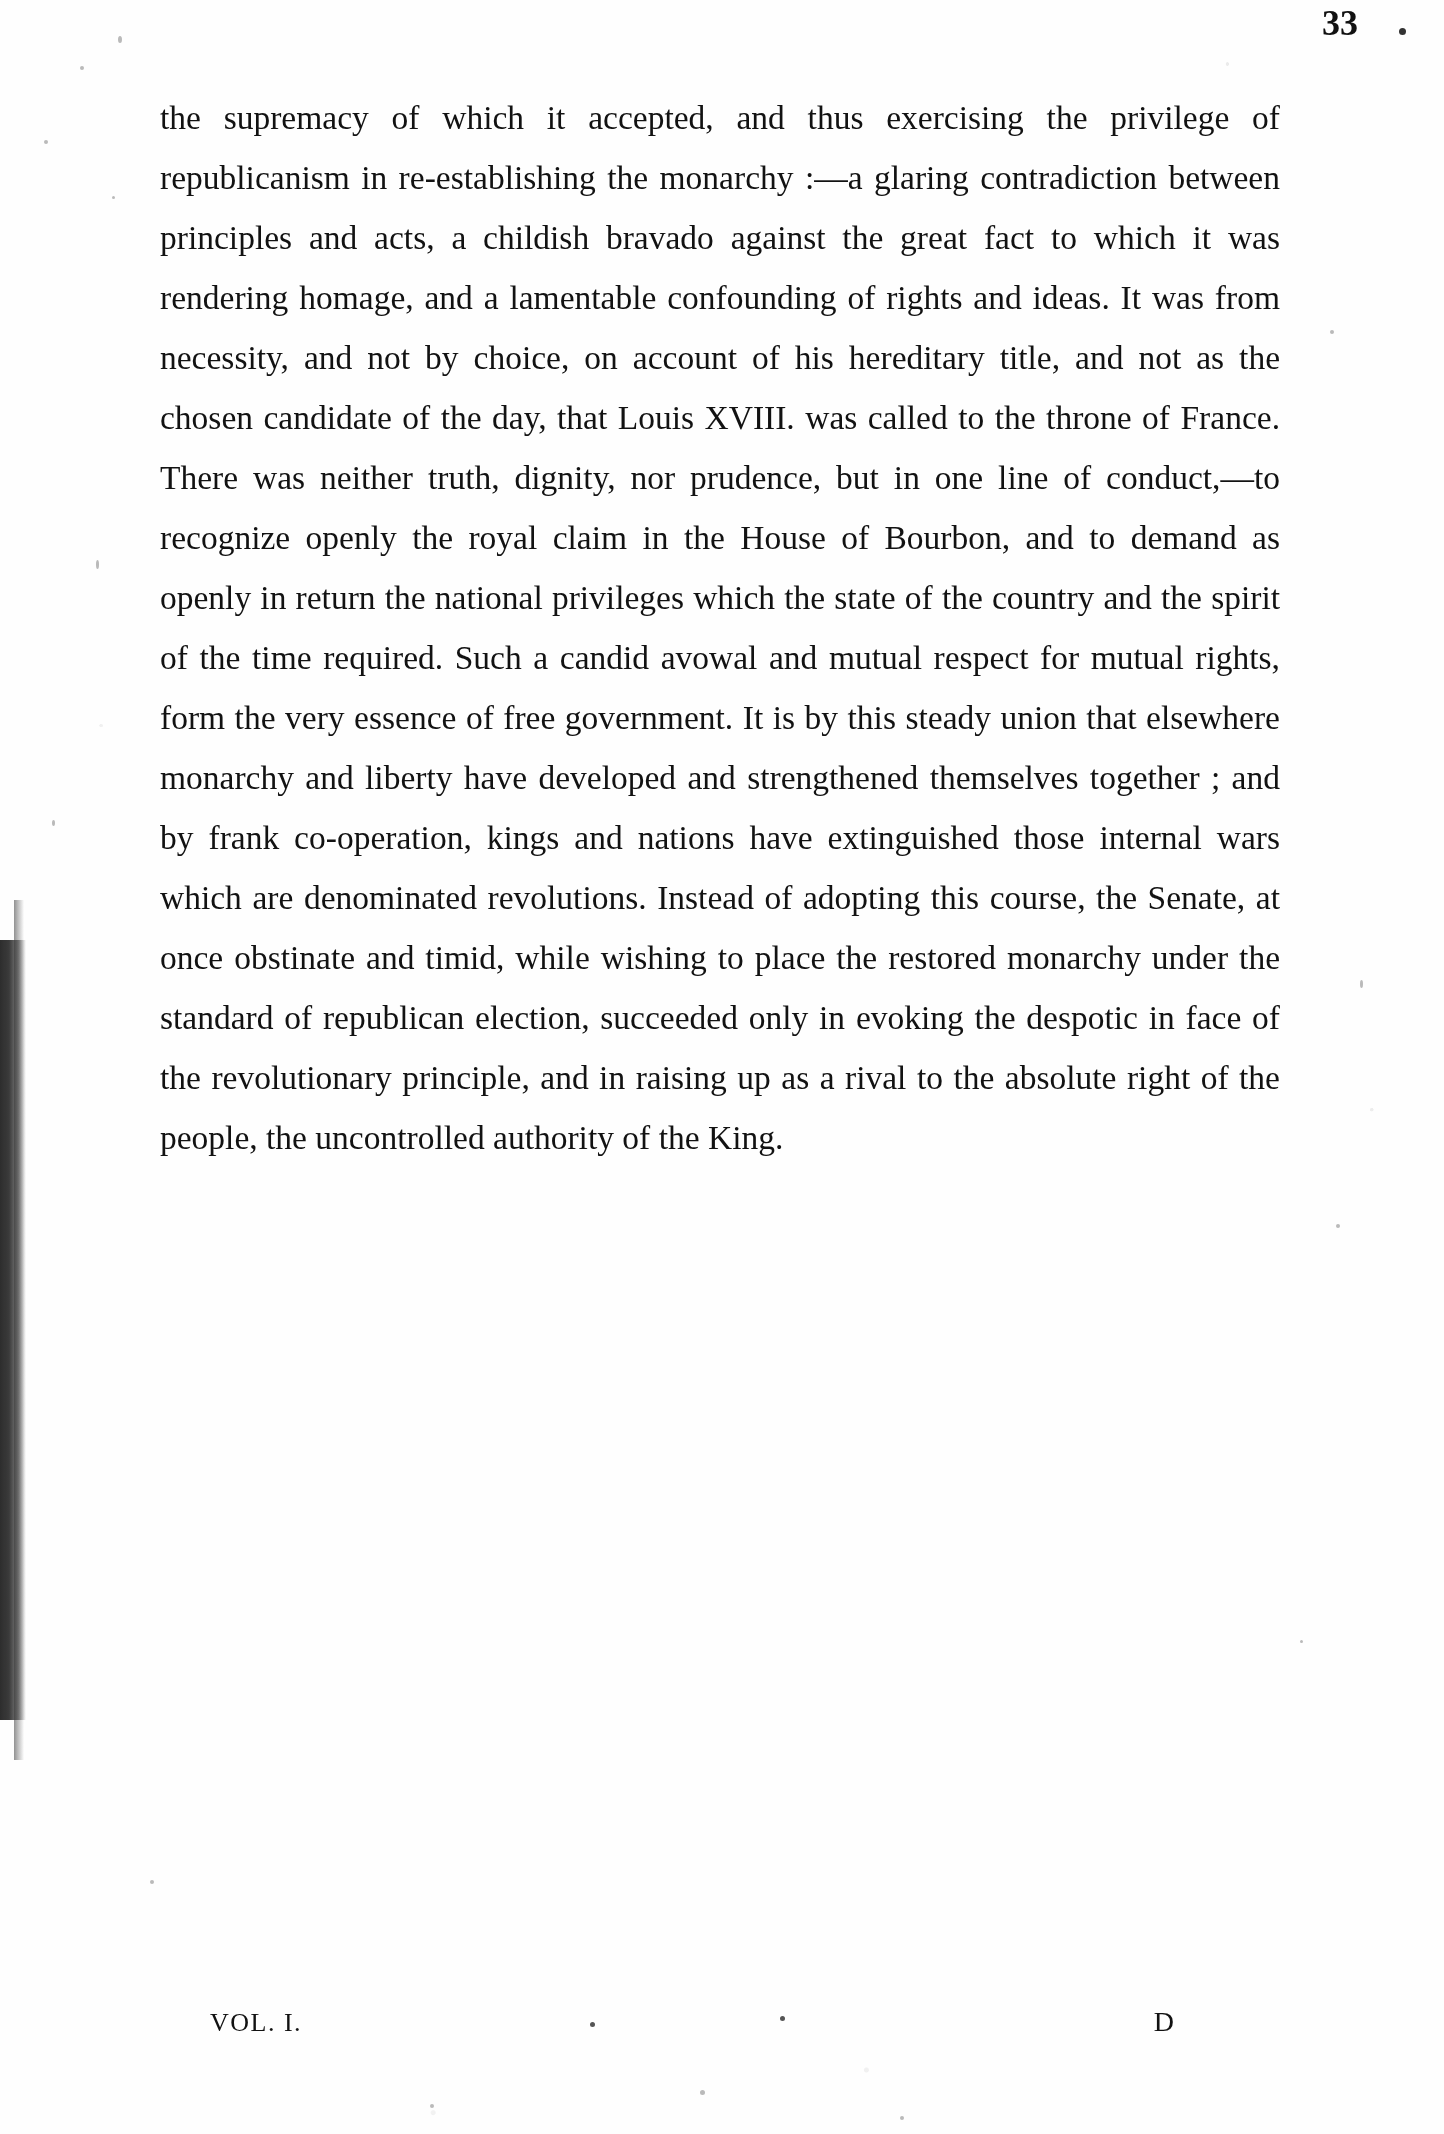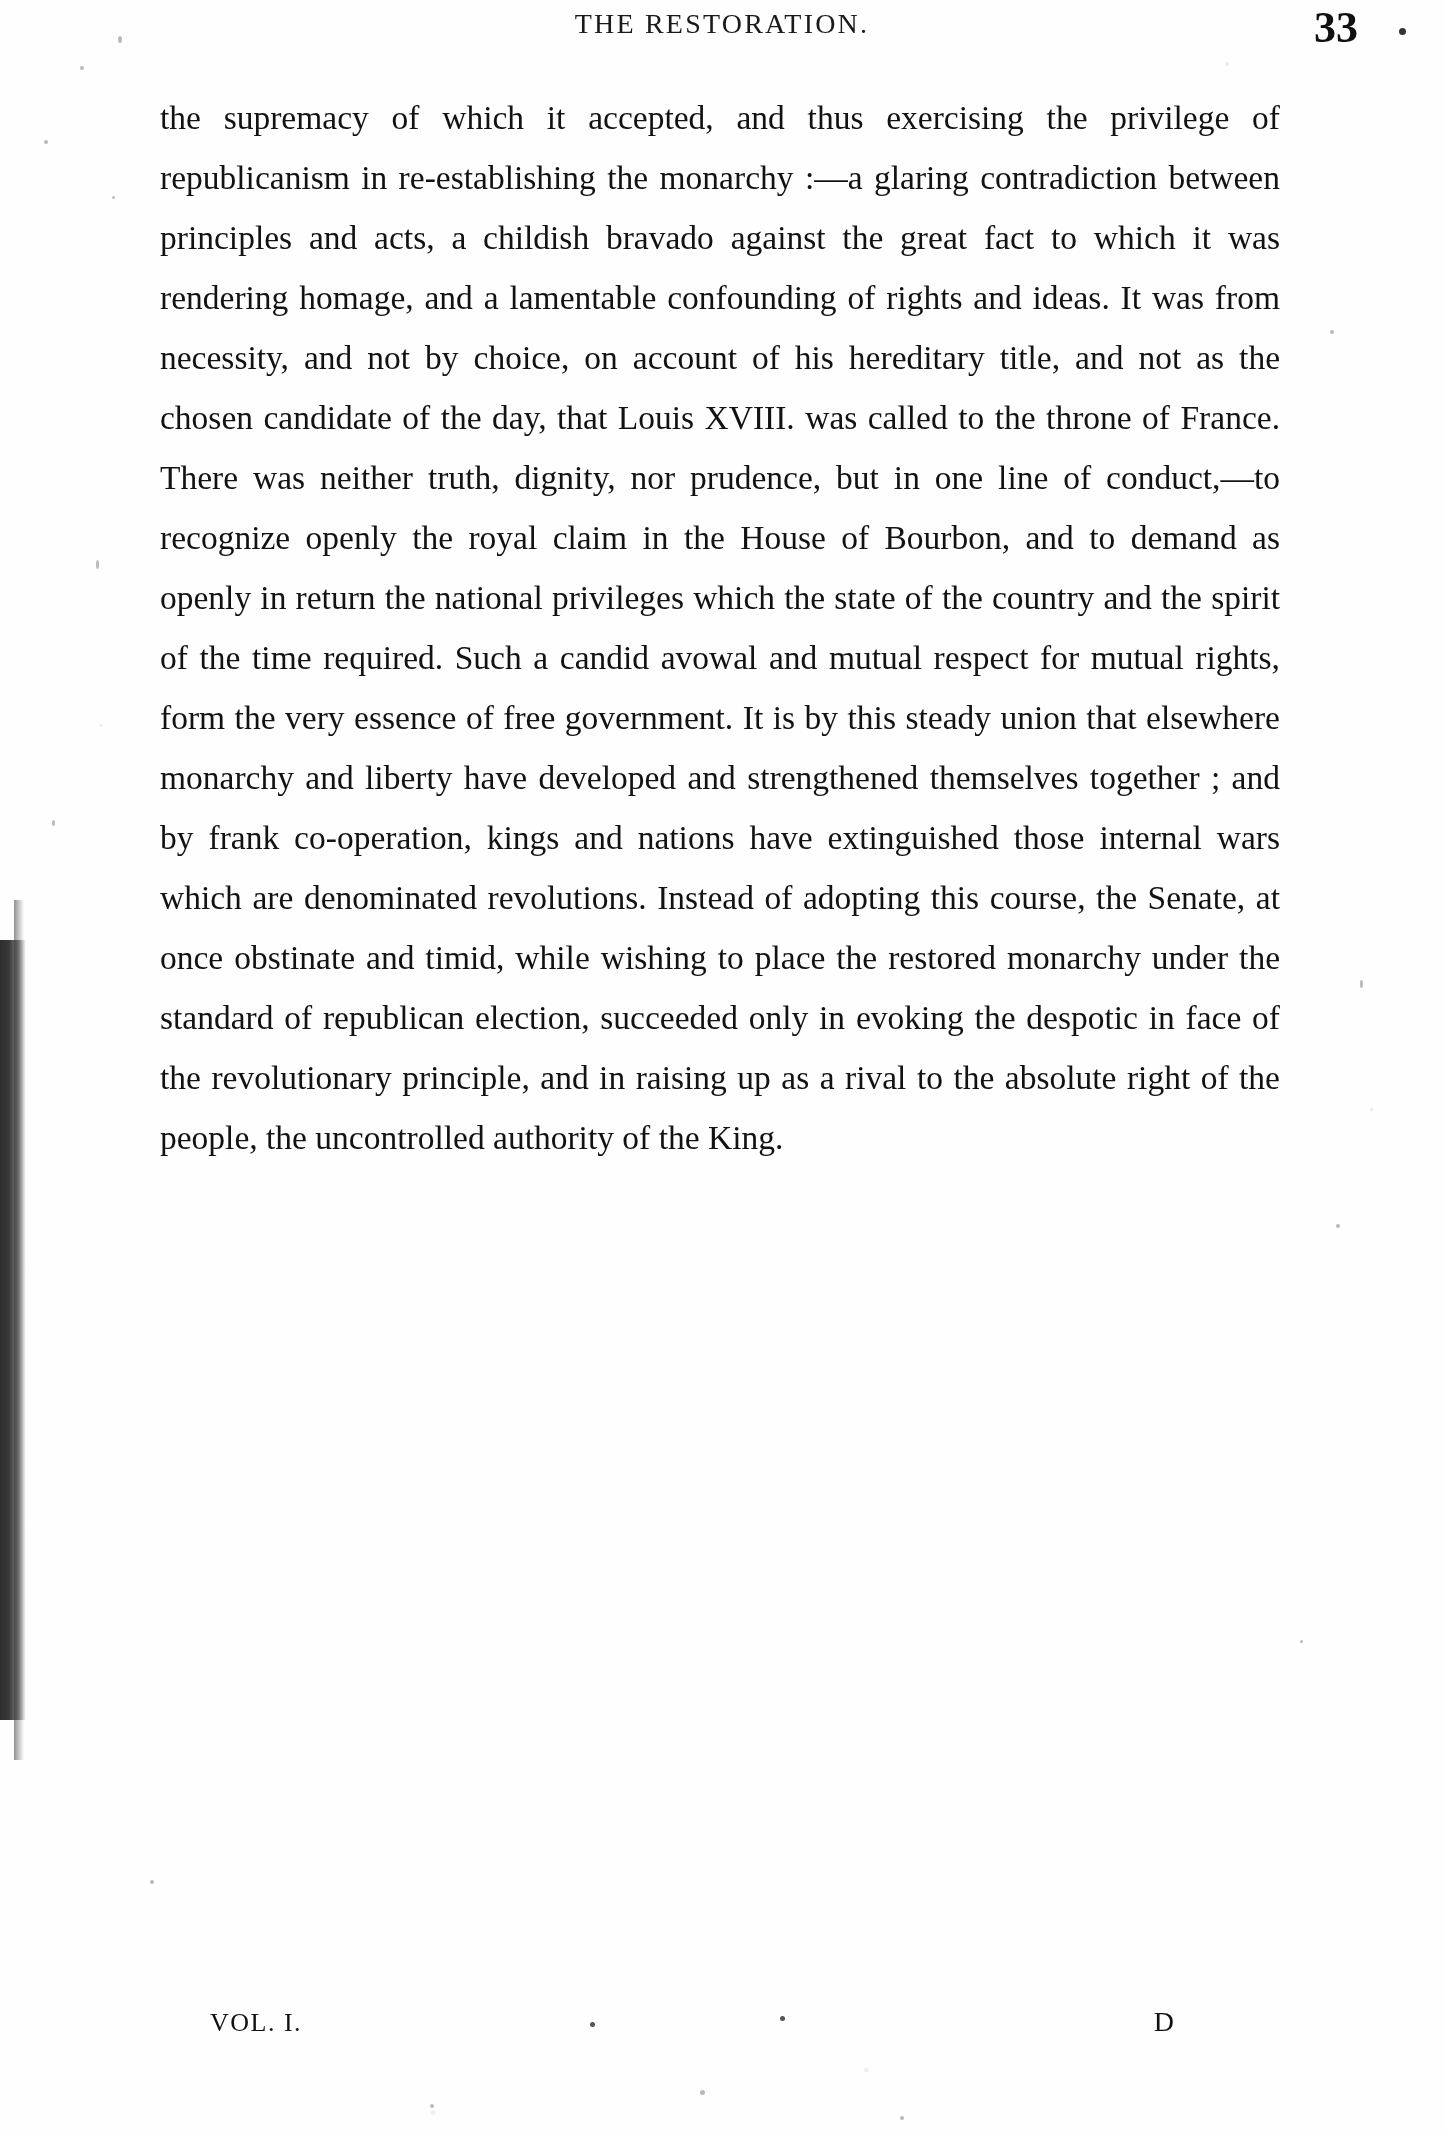--- a/index.html
+++ b/index.html
@@ -65,21 +65,21 @@
     text-align: center;
     font-size: 28px;
     letter-spacing: 2.2px;
     font-variant: small-caps;
     color: #1a1a1a;
   }
   .page-number {
     position: absolute;
     top: 2px;
     right: 86px;
-    font-size: 44px;
+    font-size: 36px;
     font-weight: 700;
     color: #111;
     margin-left: 20px;
   }
   .corner-dot {
     position: absolute;
     top: 28px;
     right: 38px;
     width: 7px;
     height: 7px;
@@ -148,21 +148,20 @@
     background: rgba(60,60,60,0.35);
     border-radius: 50%;
   }
 </style>
 </head>
 <body>
 
 <div class="page">
 
   <div class="header">
-    <div class="running-head">THE RESTORATION.</div>
     <div class="page-number">33</div>
     <div class="corner-dot"></div>
   </div>
 
   <div class="scan-edge"></div>
 
   <div class="body-text">
     <p class="hang">the supremacy of which it accepted, and thus exercising the privilege of republicanism in re-establishing the monarchy :—a glaring contradiction between principles and acts, a childish bravado against the great fact to which it was rendering homage, and a lamentable confounding of rights and ideas. It was from necessity, and not by choice, on account of his hereditary title, and not as the chosen candidate of the day, that Louis XVIII. was called to the throne of France. There was neither truth, dignity, nor prudence, but in one line of conduct,—to recognize openly the royal claim in the House of Bourbon, and to demand as openly in return the national privileges which the state of the country and the spirit of the time required. Such a candid avowal and mutual respect for mutual rights, form the very essence of free government. It is by this steady union that elsewhere monarchy and liberty have developed and strengthened themselves together ; and by frank co-operation, kings and nations have extinguished those internal wars which are denominated revolutions. Instead of adopting this course, the Senate, at once obstinate and timid, while wishing to place the restored monarchy under the standard of republican election, succeeded only in evoking the despotic in face of the revolutionary principle, and in raising up as a rival to the absolute right of the people, the uncontrolled authority of the King.</p>
   </div>
 

